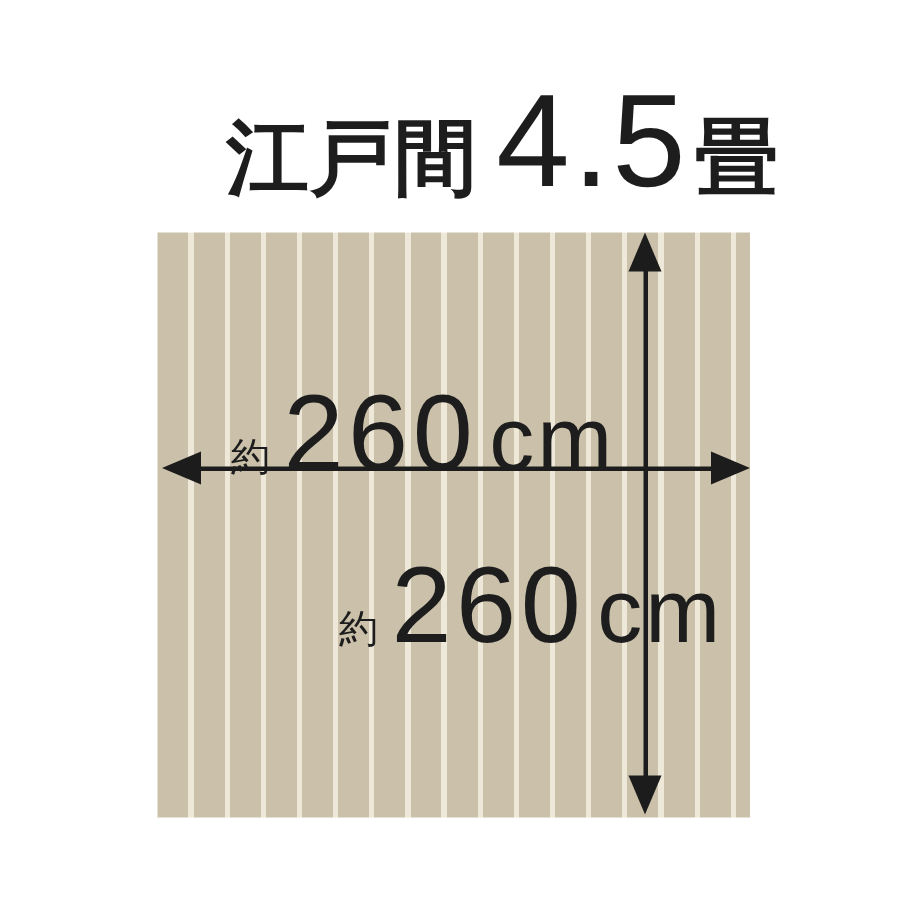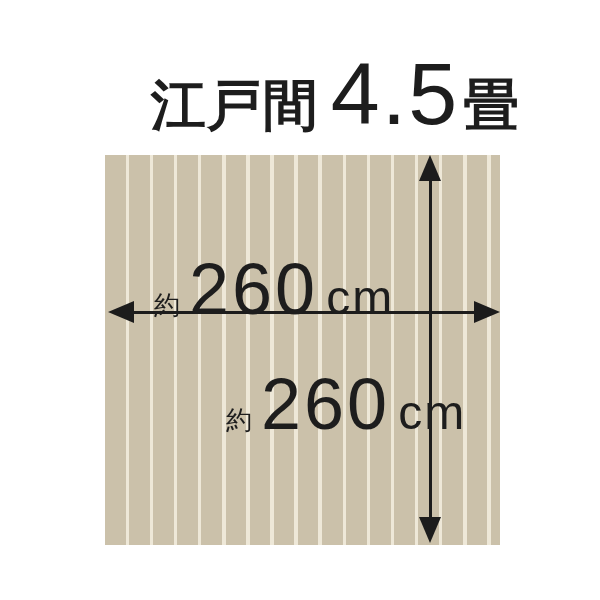--- a/index.html
+++ b/index.html
@@ -40,21 +40,21 @@
   .ah-up{left:419px;top:155px;border-left:11px solid transparent;border-right:11px solid transparent;border-bottom:26px solid var(--arrow-color,#1c1c1c)}
   .ah-down{left:419px;top:517px;border-left:11px solid transparent;border-right:11px solid transparent;border-top:26px solid var(--arrow-color,#1c1c1c)}
 
   
   .dim-label{
     position:absolute;line-height:1;white-space:nowrap;
     font-size:62px;color:var(--text-color,#1d1d1d);
   }
   .dim-label .approx{font-size:26px;margin-right:9px}
   .dim-label .val{font-size:72px;letter-spacing:3px}
-  .dim-label .unit{font-size:48px;margin-left:8px;letter-spacing:2px}
+  .dim-label .unit{font-size:60px;margin-left:8px;letter-spacing:2px}
   .dim-w{left:154px;top:253px}
   .dim-h{left:226px;top:368px}
 </style>
 </head>
 <body>
 
 <div class="stage">
 
   <div class="title">
     <span class="t-room">江戸間</span><span class="t-num">4.5</span><span class="t-unit">畳</span>

